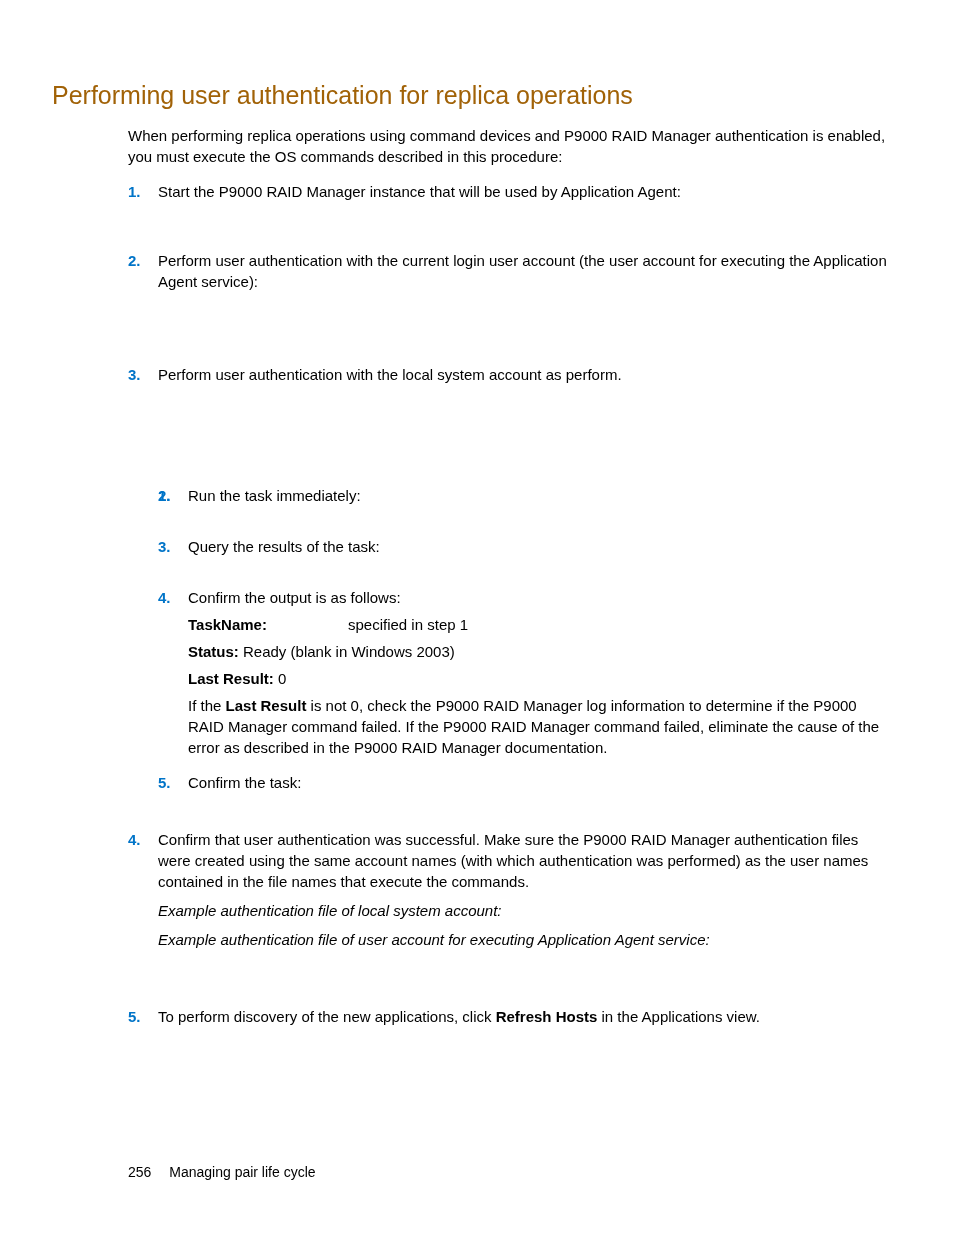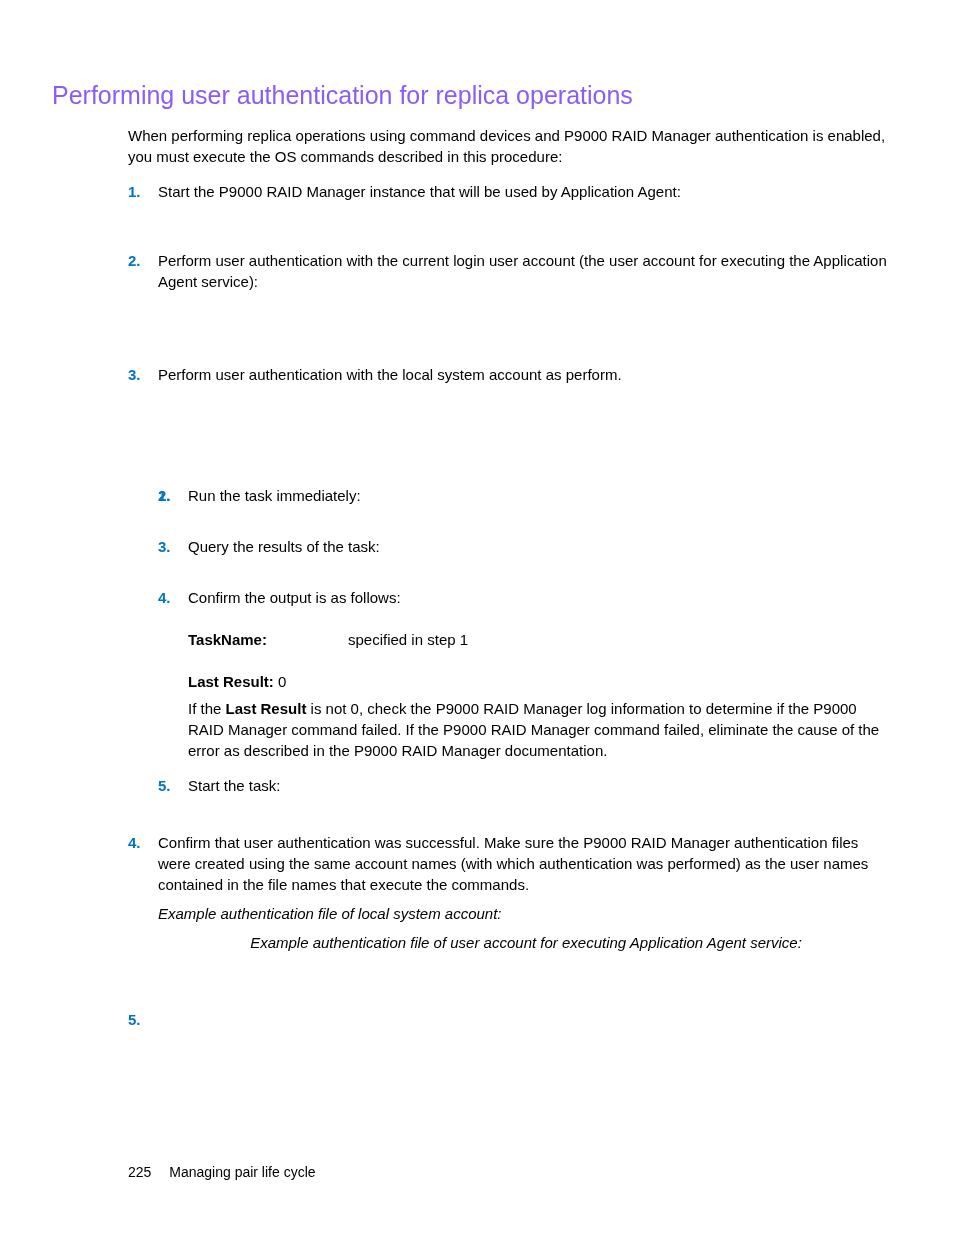--- a/index.html
+++ b/index.html
@@ -18,21 +18,21 @@
   }
   .page {
     padding: 78px 60px 40px 52px;
     box-sizing: border-box;
     height: 100%;
     position: relative;
   }
   h1.section-title {
     font-size: 25px;
     font-weight: 400;
-    color: #8b5cf6;
+    color: #a16207;
     margin: 0 0 12px 0;
     letter-spacing: 0;
   }
   .intro {
     margin: 0 0 14px 76px;
   }
   ol.outer {
     list-style: none;
     margin: 0 0 0 76px;
     padding: 0;
@@ -64,34 +64,34 @@
   }
   ol.inner > li > .inum {
     position: absolute;
     left: 0;
     top: 0;
     color: #0074c8;
     font-weight: 700;
   }
   .taskname-row {
     display: flex;
-    margin: 21px 0;
+    margin: 6px 0;
   }
   .taskname-row .label {
     font-weight: 700;
     width: 160px;
   }
   .note {
     margin: 6px 0;
   }
   .italic {
     font-style: italic;
     margin: 6px 0 36px 0;
   }
-  .italic.last { margin-bottom: 26px; text-align: center; }
+  .italic.last { margin-bottom: 26px; }
   .step4-body p { margin: 0 0 8px 0; }
   .sub4-body p { margin: 0 0 6px 0; }
   .li3 { margin-bottom: 14px !important; }
   .li3a { margin-bottom: 100px !important; }
   .li3b, .li3c { margin-bottom: 30px !important; }
   .li3d { margin-bottom: 14px !important; }
   .li3e { margin-bottom: 36px !important; }
   .li4 { margin-bottom: 56px !important; }
   .footer {
     position: absolute;
@@ -140,44 +140,46 @@
           <span>Query the results of the task:</span>
         </li>
         <li class="li3d">
           <span class="inum">4.</span>
           <span>Confirm the output is as follows:</span>
           <div class="sub4-body">
             <div class="taskname-row">
               <span class="label">TaskName:</span>
               <span>specified in step 1</span>
             </div>
+            <p><span class="bold">Status:</span><span> Ready (blank in Windows 2003)</span></p>
             <p><span class="bold">Last Result:</span><span> 0</span></p>
             <p class="note"><span>If the </span><span class="bold">Last Result</span><span> is not 0, check the P9000 RAID Manager log information to determine if the P9000 RAID Manager command failed. If the P9000 RAID Manager command failed, eliminate the cause of the error as described in the P9000 RAID Manager documentation.</span></p>
           </div>
         </li>
         <li class="li3e">
           <span class="inum">5.</span>
-          <span>Start the task:</span>
+          <span>Confirm the task:</span>
         </li>
       </ol>
     </li>
 
     <li class="li4">
       <span class="num">4.</span>
       <div class="step4-body">
         <p>Confirm that user authentication was successful. Make sure the P9000 RAID Manager authentication files were created using the same account names (with which authentication was performed) as the user names contained in the file names that execute the commands.</p>
         <p class="italic">Example authentication file of local system account:</p>
         <p class="italic last">Example authentication file of user account for executing Application Agent service:</p>
       </div>
     </li>
 
     <li>
       <span class="num">5.</span>
+      <span><span>To perform discovery of the new applications, click </span><span class="bold">Refresh Hosts</span><span> in the Applications view.</span></span>
     </li>
 
   </ol>
 
   <div class="footer">
-    <span class="pn">225</span>
+    <span class="pn">256</span>
     <span>Managing pair life cycle</span>
   </div>
 
 </div>
 
 </body></html>

